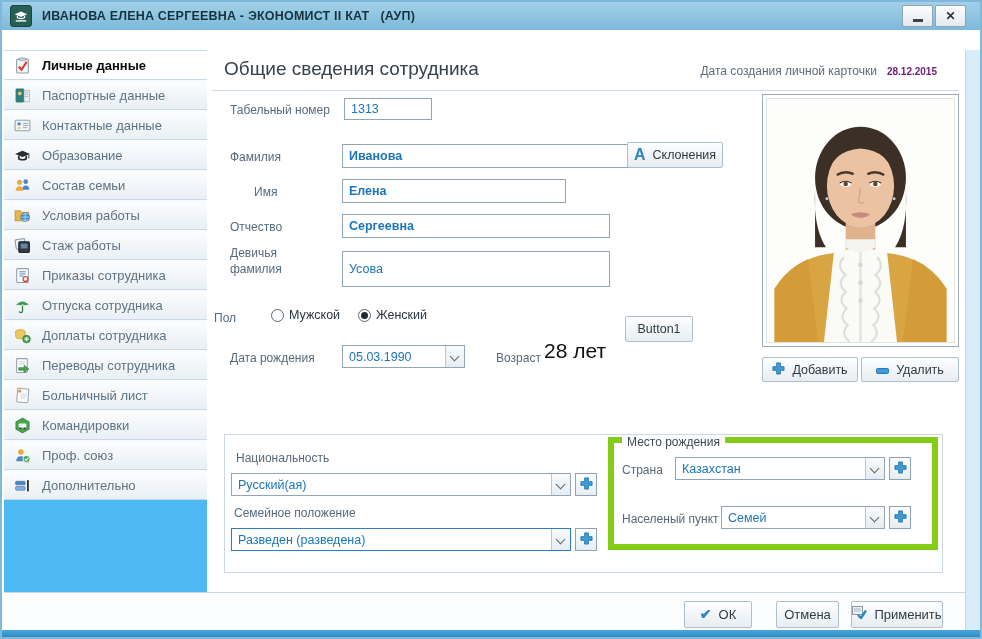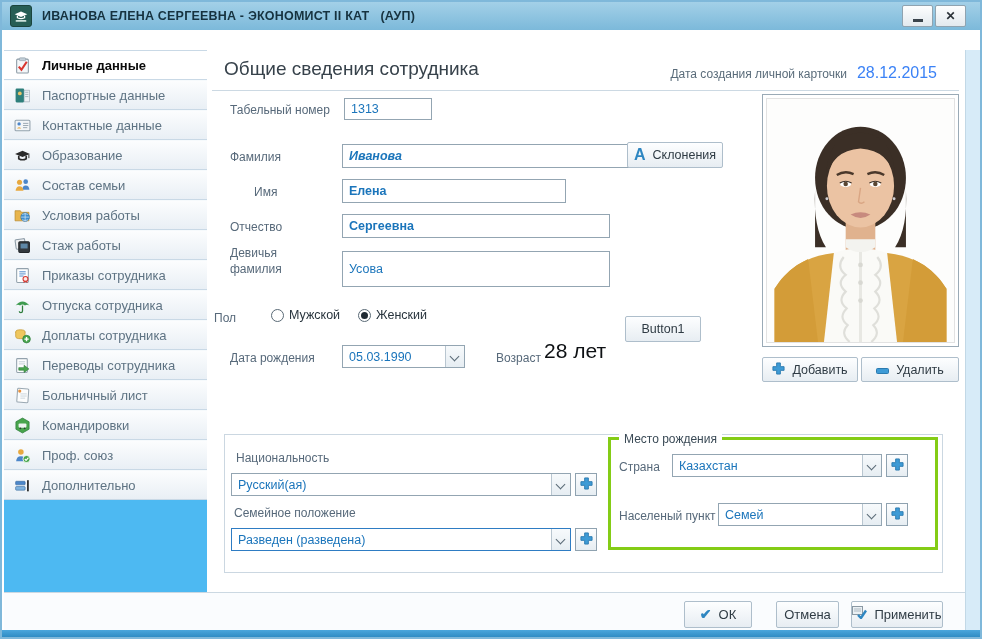--- a/index.html
+++ b/index.html
@@ -32,21 +32,21 @@
   .sb-item.active { background:#FFFFFF; }
   .sb-item.active .sb-label { font-weight:bold; color:#0A0A0A; }
   .sb-icon { width:18px; height:17px; display:inline-flex; }
   .sb-icon svg { width:17px; height:17px; }
   .sb-label { font-size:13px; color:#5E7383; white-space:nowrap; }
   
   .main { position:absolute; left:205px; top:48px; width:758px; height:542px; background:#fff; }
   .page-title { position:absolute; left:17px; top:8px; font-size:19px; color:#37424B; }
   .date-row { position:absolute; right:28px; top:14px; display:flex; align-items:baseline; gap:10px; }
   .date-lbl { font-size:12px; color:#5A6C7A; }
-  .date-val { font-size:16px; font-weight:400; color:#3b82f6; }
+  .date-val { font-size:10px; font-weight:700; color:#701a75; }
   .hr { position:absolute; left:5px; right:6px; top:40px; height:1px; background:#CCD9E3; }
   .lbl { position:absolute; font-size:12px; color:#57697A; }
   .tbox { position:absolute; border:1px solid #93A5B2; background:#fff; font-family:"Liberation Sans",sans-serif;
           font-size:12.5px; color:#1B75BB; padding:0 6px; outline:none; }
   .tbox.bold { font-weight:bold; }
   .btn { border:1px solid #AEBECB; border-radius:2px; background:linear-gradient(#FDFEFF,#E7EDF2);
          display:flex; align-items:center; justify-content:center; gap:7px; font-size:12.5px; color:#2F3B44;
          cursor:default; }
   .btn.abs { position:absolute; }
   .a-glyph { font-size:16px; font-weight:bold; color:#2E86C1; line-height:1; }
@@ -62,21 +62,21 @@
   .combo .val { flex:1; font-size:12.5px; color:#1B75BB; padding:4px 0 0 6px; white-space:nowrap; overflow:hidden; }
   .combo .chev { width:19px; border-left:1px solid #B9C6D0; background:linear-gradient(#F7FAFC,#E6EDF2);
                  position:relative; }
   .combo .chev::after { content:''; position:absolute; left:5px; top:7px; width:6px; height:6px;
                         border-left:1.6px solid #5A6A76; border-bottom:1.6px solid #5A6A76;
                         transform:rotate(-45deg); }
   .plusbtn { position:absolute; width:22px; height:23px; border:1px solid #8FA2B0;
              background:linear-gradient(#FCFDFE,#E6EDF2); display:flex; align-items:center; justify-content:center; }
   .age-val { position:absolute; font-size:21px; color:#0E1114; }
   .gpanel { position:absolute; left:17px; top:384px; width:719px; height:139px; border:1px solid #CBD7E1; }
-  .fset { position:absolute; left:383px; top:2px; width:330px; height:113px; border:3px solid #84cc16; }
+  .fset { position:absolute; left:383px; top:2px; width:330px; height:113px; border:6px solid #84cc16; }
   .fset .legend { position:absolute; left:8px; top:-8px; background:#fff; padding:0 5px; font-size:12px; color:#3A4A56; }
   .photo-frame { position:absolute; left:555px; top:44px; width:197px; height:253px;
                  border:1px solid #9AAAB6; background:#fff; padding:3px; }
   .photo-inner { width:100%; height:100%; border:1px solid #E2E2E2; overflow:hidden; background:#fff; }
   .photo-inner svg { width:100%; height:100%; display:block; }
   
   .right-strip { position:absolute; left:963px; top:48px; width:17px; height:585px;
                  background:#D7EBF8; border-left:1px solid #C2D8E6; }
   .footer { position:absolute; left:2px; top:590px; width:961px; height:43px; background:#FAFCFE;
             border-top:1px solid #CBD8E2; display:flex; align-items:center; justify-content:flex-end;
@@ -275,21 +275,21 @@
     <div class="date-row">
       <span class="date-lbl">Дата создания личной карточки</span>
       <span class="date-val">28.12.2015</span>
     </div>
     <div class="hr"></div>
 
     <span class="lbl" style="left:23px; top:53px;">Табельный номер</span>
     <input class="tbox" style="left: 137px; top: 48px; width: 88px; height: 22px;" value="1313">
 
     <span class="lbl" style="left:23px; top:100px;">Фамилия</span>
-    <input class="tbox bold" style="left: 135px; top: 94px; width: 320px; height: 24px; font-style: italic;" value="Иванова">
+    <input class="tbox bold" style="left: 135px; top: 94px; width: 320px; height: 24px;" value="Иванова">
     <div class="btn abs" style="left:420px; top:92px; width:96px; height:26px;">
       <span class="a-glyph">A</span>
       <span>Склонения</span>
     </div>
 
     <span class="lbl" style="left:23px; top:135px;margin-left:24px;">Имя</span>
     <input class="tbox bold" style="left: 135px; top: 129px; width: 224px; height: 24px;" value="Елена">
 
     <span class="lbl" style="left:23px; top:170px;">Отчество</span>
     <input class="tbox bold" style="left: 135px; top: 164px; width: 268px; height: 24px;" value="Сергеевна">
@@ -301,21 +301,21 @@
     <div class="radio-row" style="left:64px; top:258px;">
       <span class="radio-opt">
         <span class="radio"></span>
         <span class="radio-lbl">Мужской</span>
       </span>
       <span class="radio-opt">
         <span class="radio checked"></span>
         <span class="radio-lbl">Женский</span>
       </span>
     </div>
-    <div class="btn abs" style="left:418px; top:266px; width:76px; height:26px;">
+    <div class="btn abs" style="left:418px; top:266px; width:68px; height:26px;">
       <span>Button1</span>
     </div>
 
     <span class="lbl" style="left:23px; top:301px;">Дата рождения</span>
     <div class="combo" style="left:135px; top:295px; width:123px;">
       <span class="val">05.03.1990</span>
       <span class="chev"></span>
     </div>
     <span class="lbl" style="left:289px; top:301px;">Возраст</span>
     <span class="age-val" style="left:337px; top:289px;">28 лет</span>

